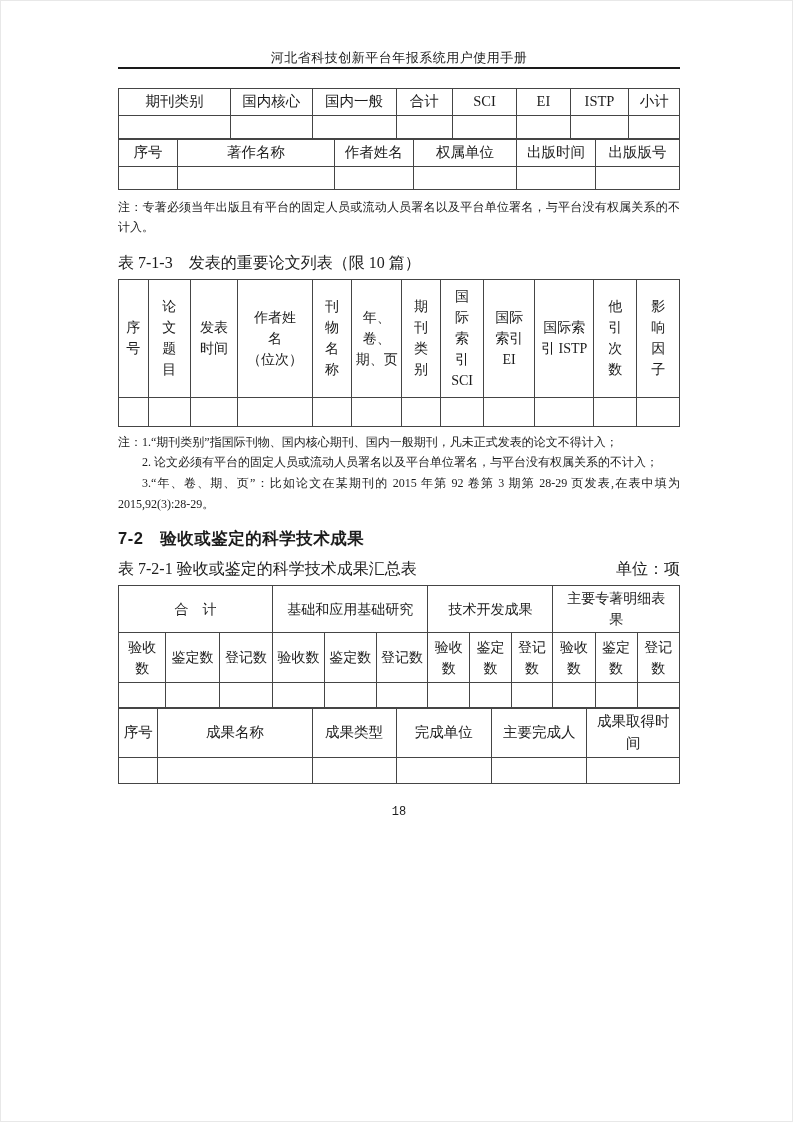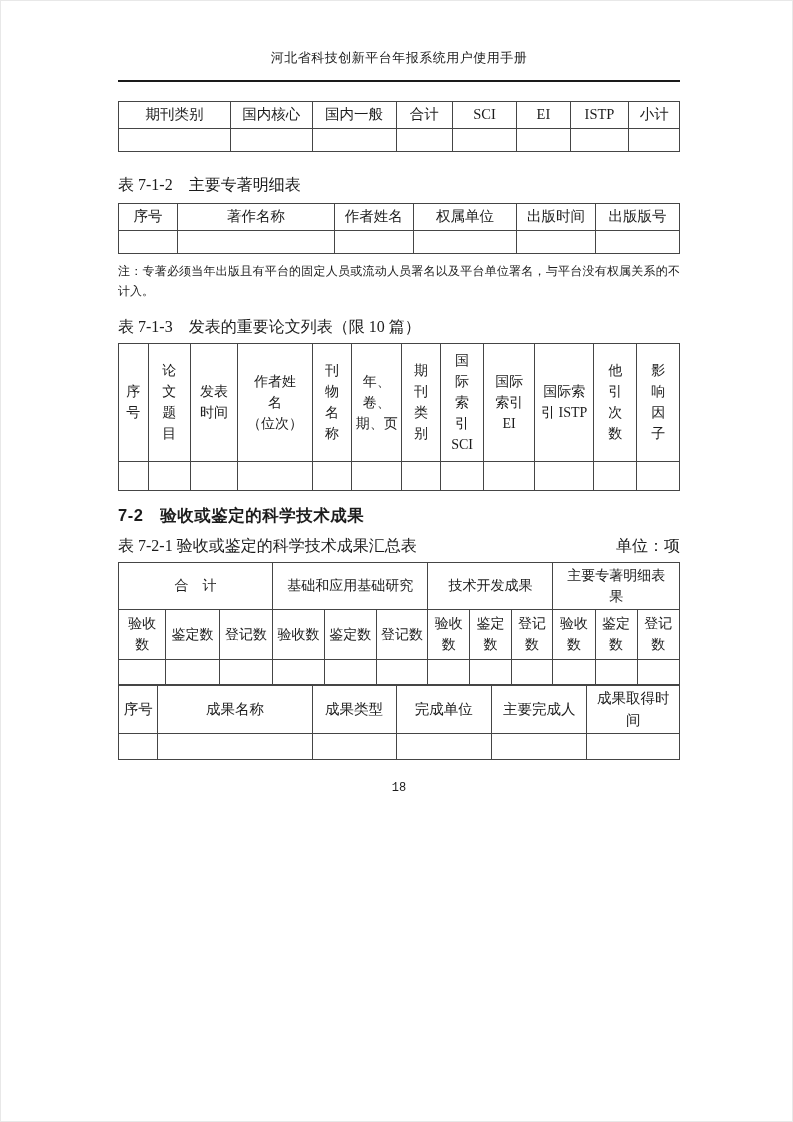--- a/index.html
+++ b/index.html
@@ -6,21 +6,21 @@
   body {
     width: 793px; height: 1122px;
     background: #ffffff;
     color: #1c1c1c;
     font-family: "Liberation Serif", "DejaVu Serif", serif;
     overflow: hidden;
   }
   .page { width: 793px; height: 1122px; position: relative; box-sizing: border-box; border: 1px solid #e8e8e8; }
   .content { width: 562px; margin-left: 117px; }
 
-  .page-header { padding-top: 48px; border-bottom: 2px solid #1a1a1a; padding-bottom: 13px; }
+  .page-header { padding-top: 48px; border-bottom: 2px solid #1a1a1a; padding-bottom: 0; }
   .page-header .title { text-align: center; font-size: 13px; letter-spacing: 0.5px; }
 
   table { border-collapse: collapse; table-layout: fixed; width: 100%; }
   th, td {
     border: 1px solid #454545;
     font-weight: normal;
     text-align: center;
     vertical-align: middle;
     padding: 2px 3px;
     font-size: 14.5px;
@@ -102,21 +102,20 @@
         <td></td>
             <td></td>
         <td></td>
             <td></td>
         <td></td>
             <td></td>
       </tr>
     </tbody>
       </table>
 
-    <p class="caption cap-712">表 7-1-2　主要专著明细表</p>
 
     <table class="tbl-books">
       <colgroup>
         <col style="width:10.5%">
           <col style="width:28%">
           <col style="width:14%">
         <col style="width:18.5%">
           <col style="width:14%">
           <col style="width:15%">
       </colgroup>
@@ -212,20 +211,25 @@
         <td></td>
             <td></td>
         <td></td>
             <td></td>
         <td></td>
             <td></td>
       </tr>
     </tbody>
       </table>
 
+    <div class="notes-713">
+      <p class="note">注：1.“期刊类别”指国际刊物、国内核心期刊、国内一般期刊，凡未正式发表的论文不得计入；</p>
+      <p class="note note-indent">2. 论文必须有平台的固定人员或流动人员署名以及平台单位署名，与平台没有权属关系的不计入；</p>
+      <p class="note note-indent">3.“年、卷、期、页”：比如论文在某期刊的 2015 年第 92 卷第 3 期第 28-29 页发表,在表中填为 2015,92(3):28-29。</p>
+    </div>
 
     <div class="sec-heading">7-2　验收或鉴定的科学技术成果</div>
 
     <div class="cap-row">
       <span class="caption">表 7-2-1 验收或鉴定的科学技术成果汇总表</span>
       <span class="caption">单位：项</span>
     </div>
 
     <table class="tbl-summary">
       <colgroup>

